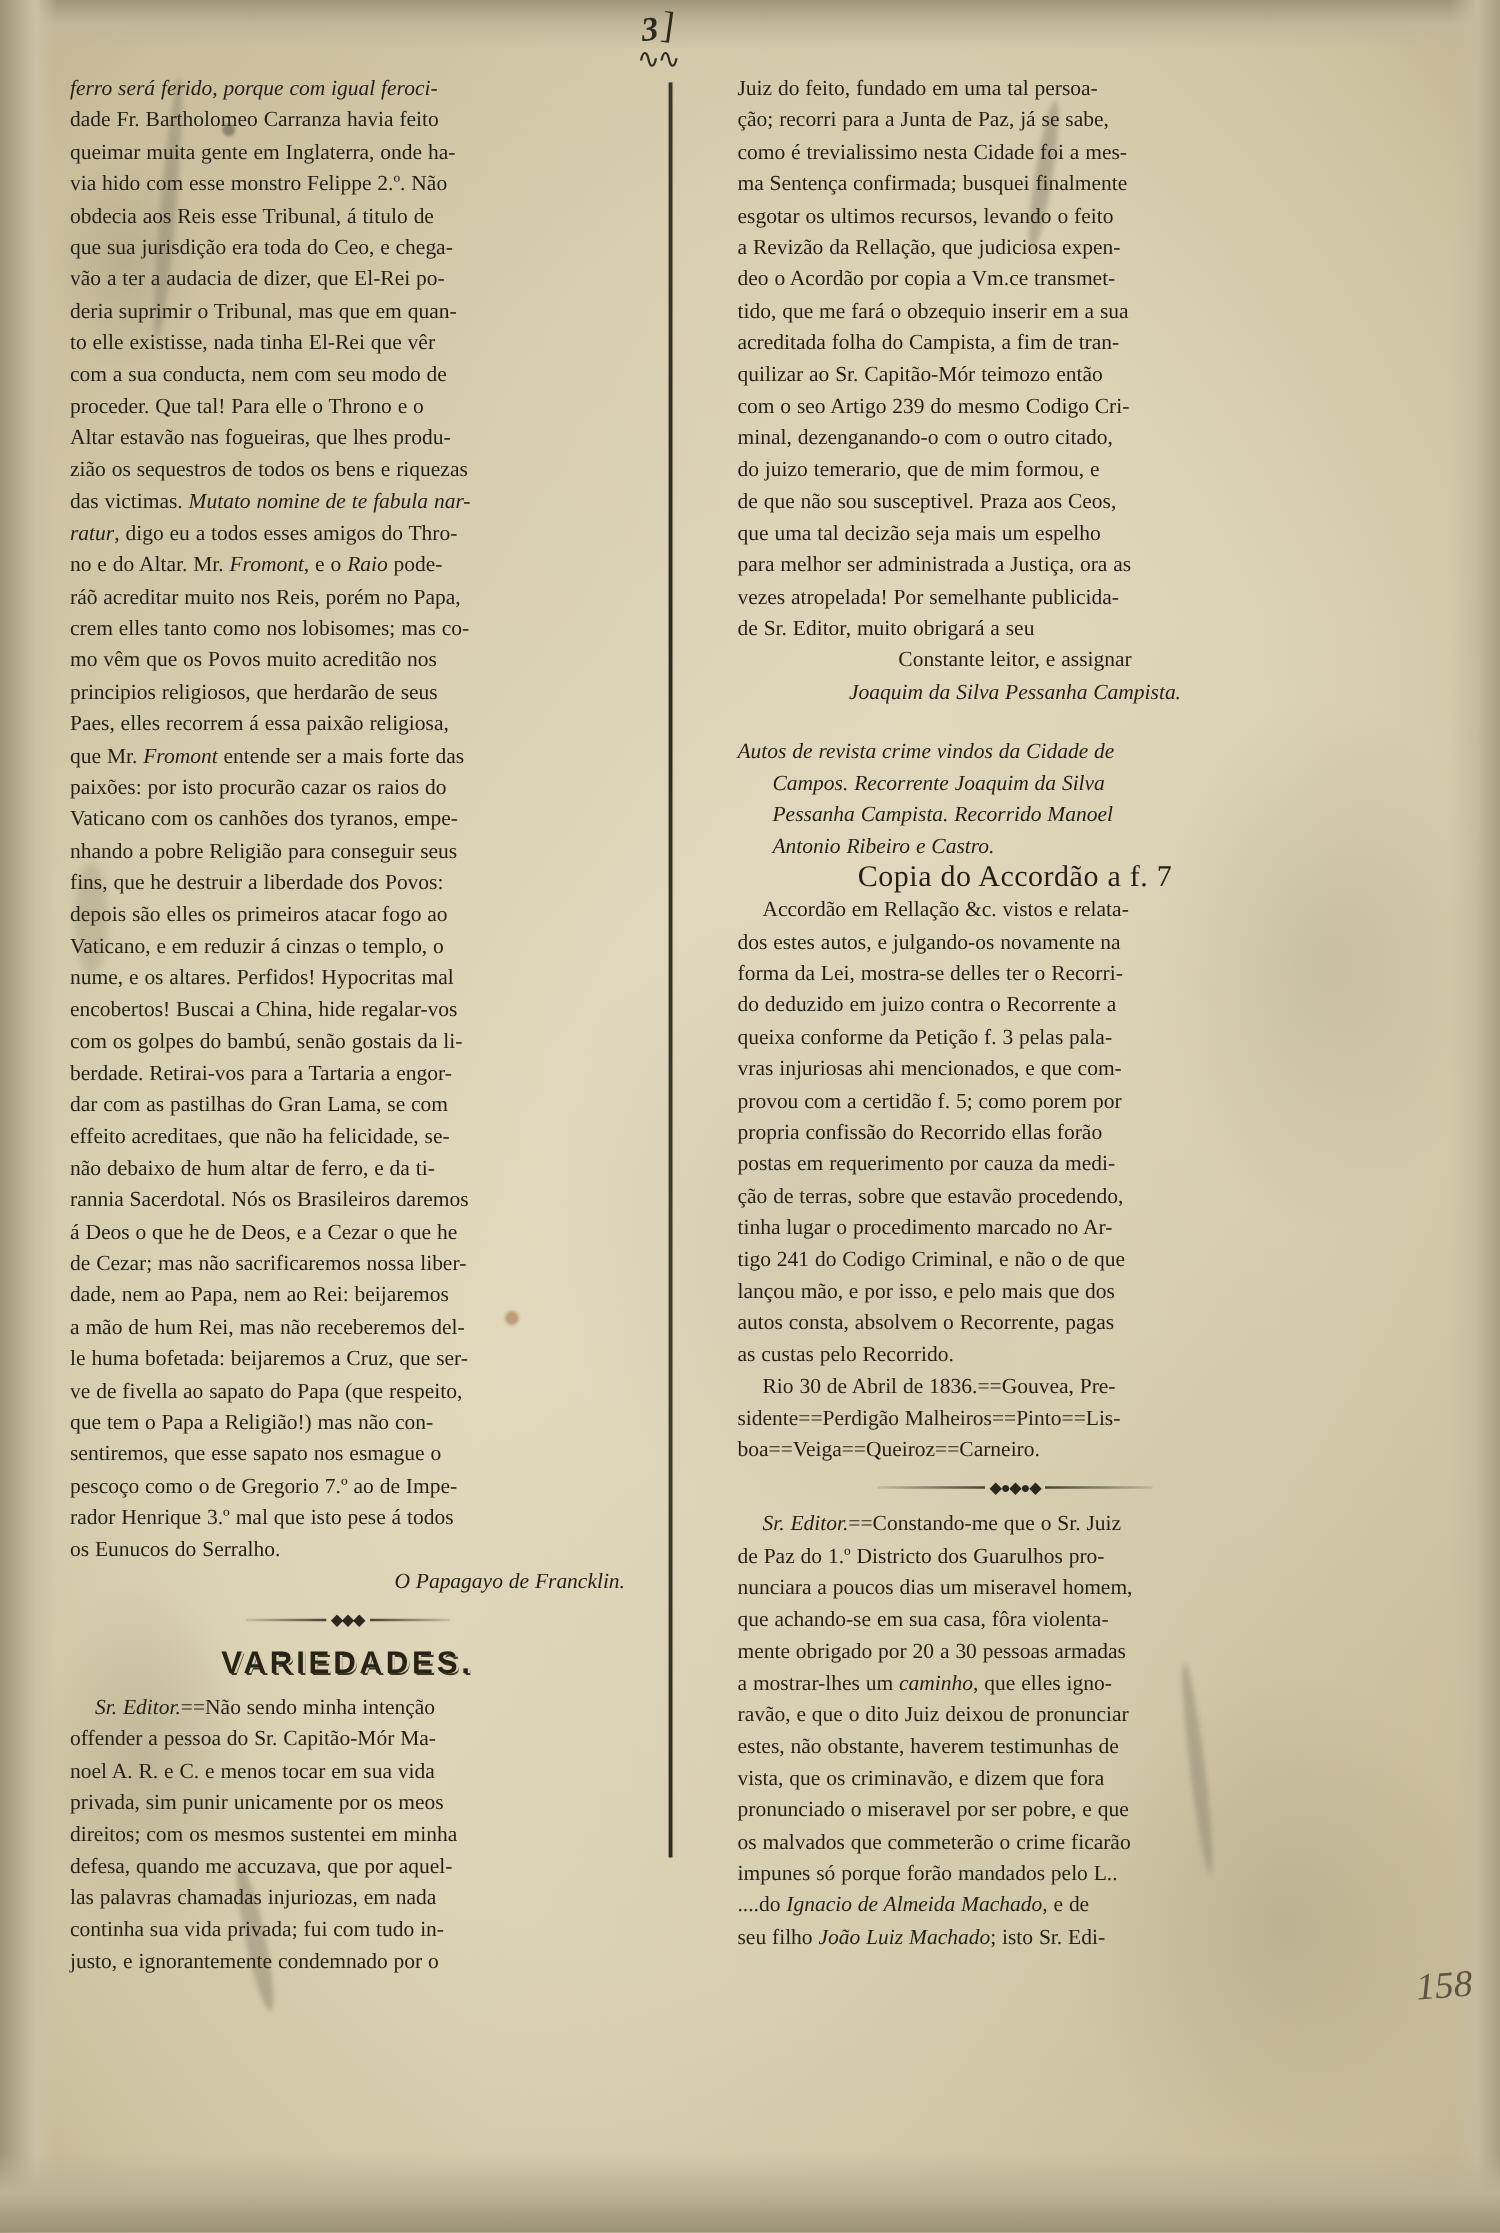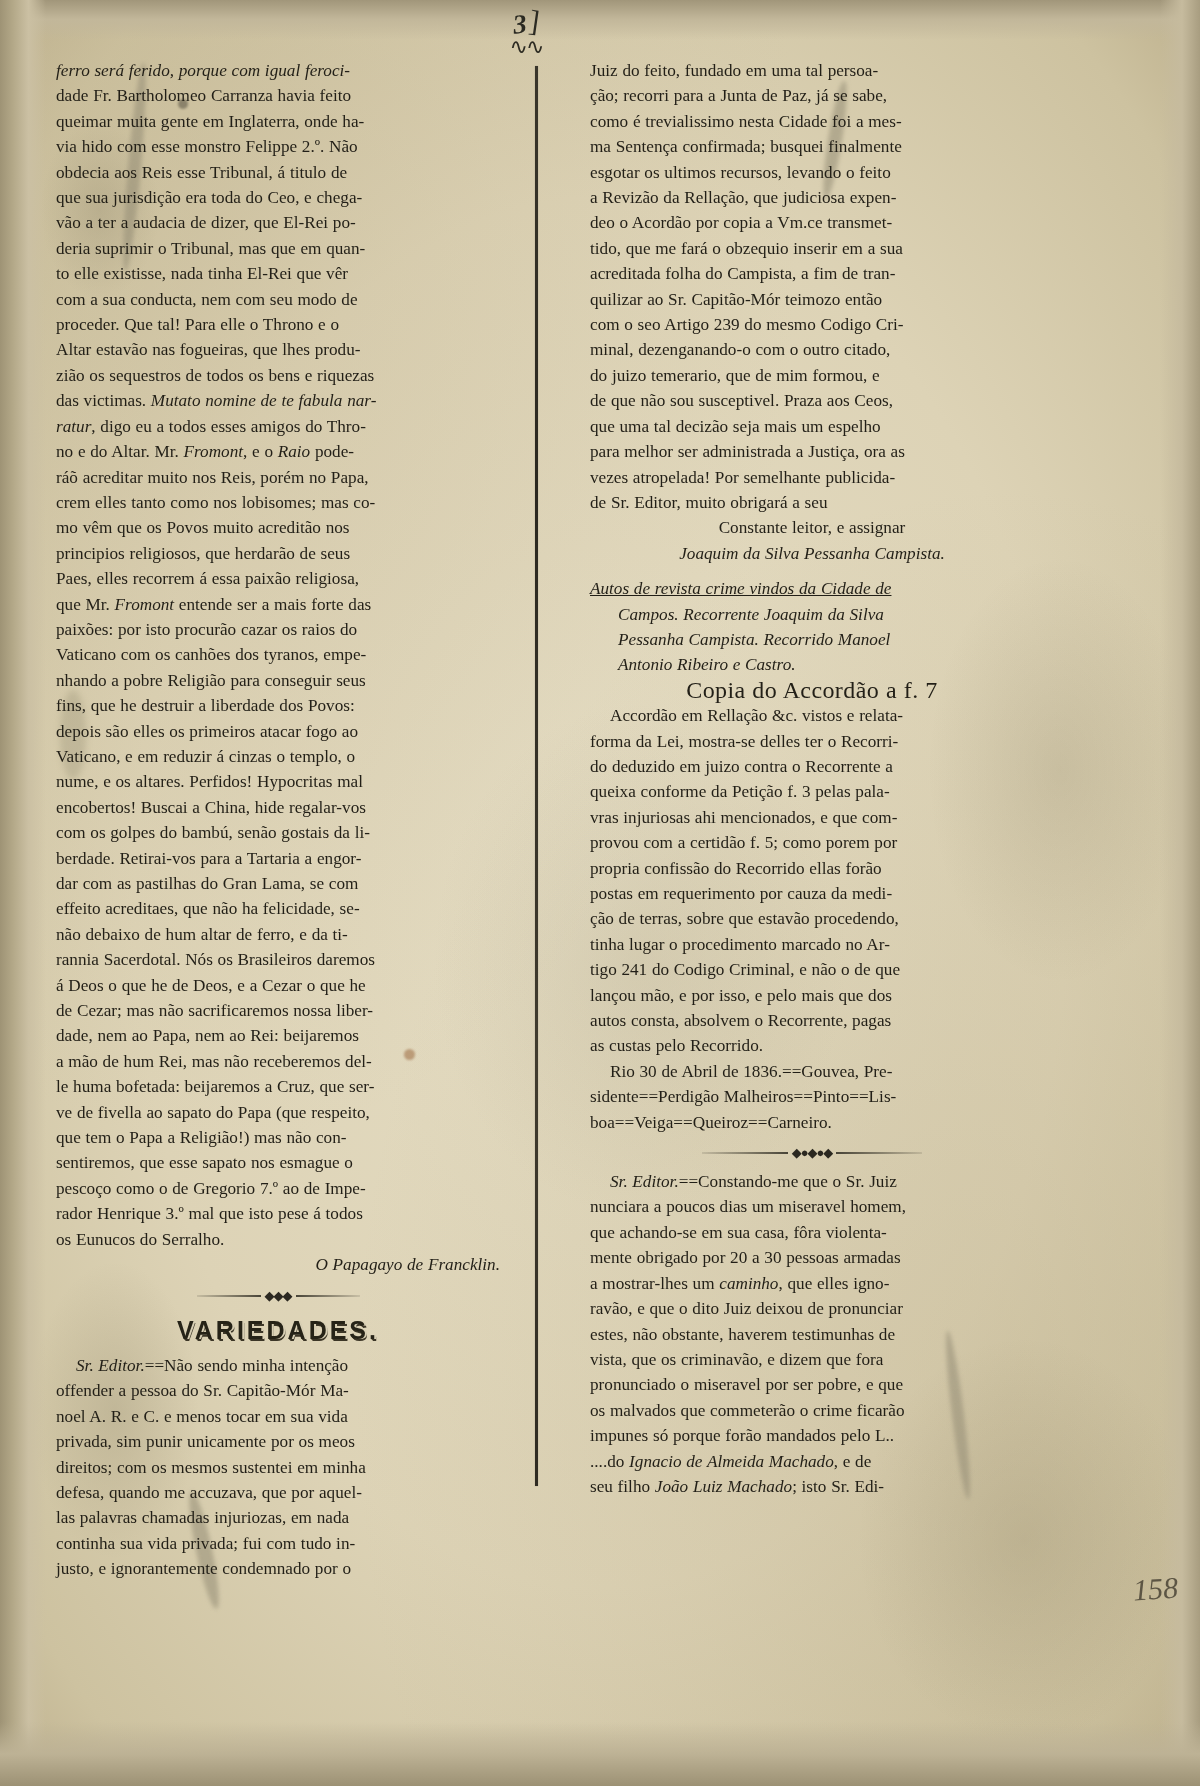--- a/index.html
+++ b/index.html
@@ -258,28 +258,29 @@
       <p><span>do juizo temerario, que de mim formou, e</span></p>
       <p><span>de que não sou susceptivel. Praza aos Ceos,</span></p>
       <p><span>que uma tal decizão seja mais um espelho</span></p>
       <p><span>para melhor ser administrada a Justiça, ora as</span></p>
       <p><span>vezes atropelada! Por semelhante publicida-</span></p>
       <p><span>de Sr. Editor, muito obrigará a seu</span></p>
 
       <p class="ctr">Constante leitor, e assignar</p>
       <p class="sig">Joaquim da Silva Pessanha Campista.</p>
 
-      <p class="it" style="margin-top:10px;text-decoration:underline;">Autos de revista crime vindos da Cidade de</p>
+      <p class="it" style="margin-top:22px;">Autos de revista crime vindos da Cidade de</p>
       <p class="it" style="text-indent:28px;">Campos. Recorrente Joaquim da Silva</p>
       <p class="it" style="text-indent:28px;">Pessanha Campista. Recorrido Manoel</p>
       <p class="it" style="text-indent:28px;">Antonio Ribeiro e Castro.</p>
 
       <p class="sub-head">Copia do Accordão a f. 7</p>
 
       <p class="ind"><span>Accordão em Rellação &amp;c. vistos e relata-</span></p>
+      <p><span>dos estes autos, e julgando-os novamente na</span></p>
       <p><span>forma da Lei, mostra-se delles ter o Recorri-</span></p>
       <p><span>do deduzido em juizo contra o Recorrente a</span></p>
       <p><span>queixa conforme da Petição f. 3 pelas pala-</span></p>
       <p><span>vras injuriosas ahi mencionados, e que com-</span></p>
       <p><span>provou com a certidão f. 5; como porem por</span></p>
       <p><span>propria confissão do Recorrido ellas forão</span></p>
       <p><span>postas em requerimento por cauza da medi-</span></p>
       <p><span>ção de terras, sobre que estavão procedendo,</span></p>
       <p><span>tinha lugar o procedimento marcado no Ar-</span></p>
       <p><span>tigo 241 do Codigo Criminal, e não o de que</span></p>
@@ -293,20 +294,21 @@
 
       <div class="orn">
         <span class="bar l"></span>
         <span class="dots">◆●◆●◆</span>
         <span class="bar r"></span>
       </div>
 
       <p class="ind">
         <span class="it">Sr. Editor.</span><span>==</span><span>Constando-me que o Sr. Juiz</span>
       </p>
+      <p><span>de Paz do 1.º Districto dos Guarulhos pro-</span></p>
       <p><span>nunciara a poucos dias um miseravel homem,</span></p>
       <p><span>que achando-se em sua casa, fôra violenta-</span></p>
       <p><span>mente obrigado por 20 a 30 pessoas armadas</span></p>
       <p>
         <span>a mostrar-lhes um </span><span class="it">caminho</span><span>, que elles igno-</span>
       </p>
       <p><span>ravão, e que o dito Juiz deixou de pronunciar</span></p>
       <p><span>estes, não obstante, haverem testimunhas de</span></p>
       <p><span>vista, que os criminavão, e dizem que fora</span></p>
       <p><span>pronunciado o miseravel por ser pobre, e que</span></p>

